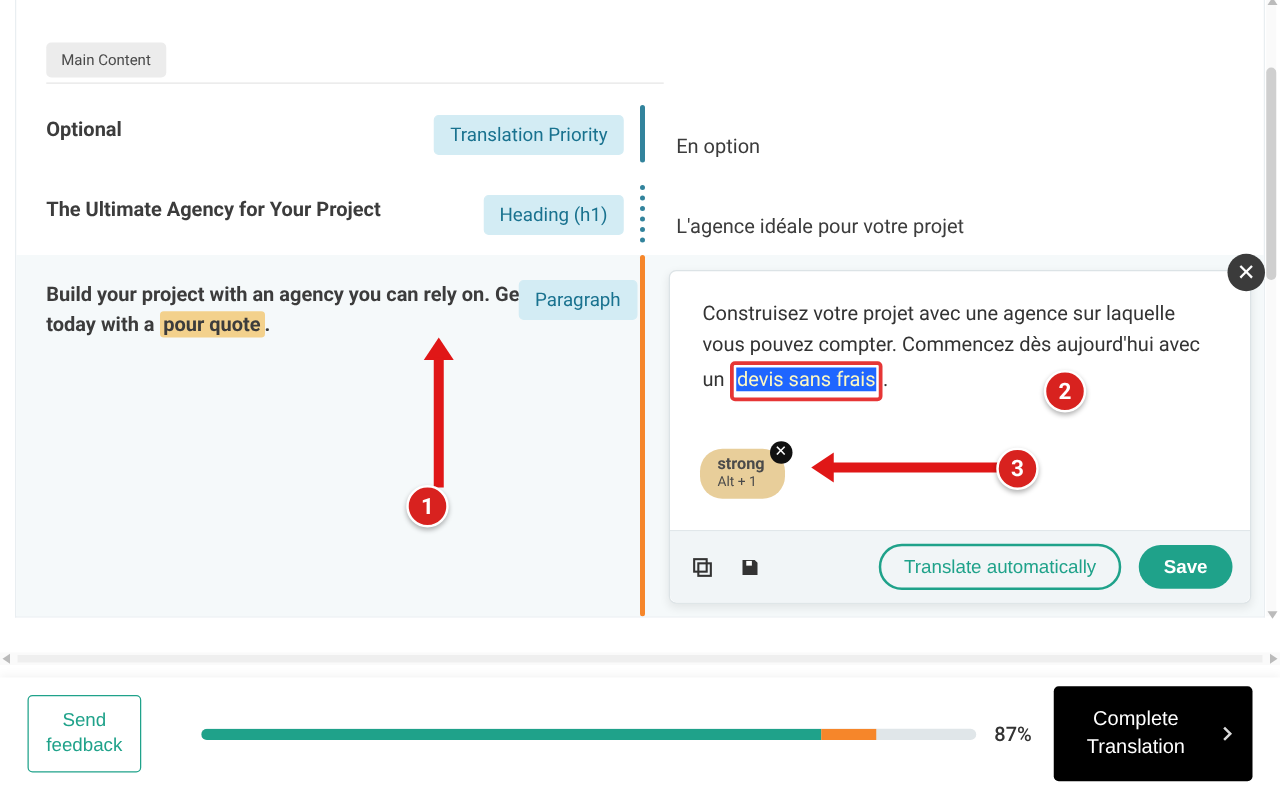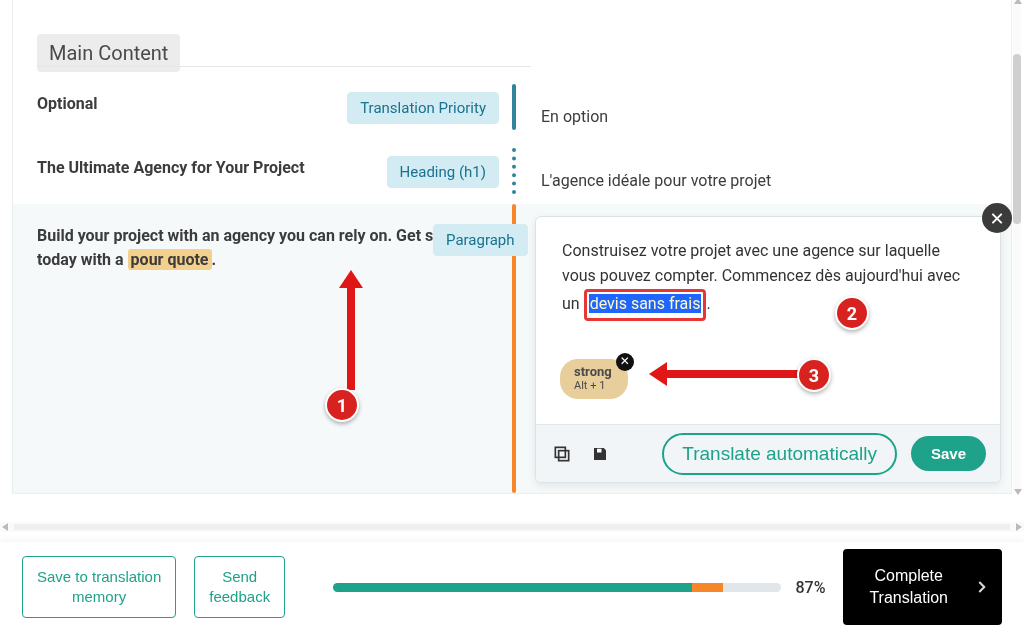--- a/index.html
+++ b/index.html
@@ -55,21 +55,21 @@
     position: absolute;
     left: 24px;
     top: 34px;
   }
   .chip {
     display:inline-block;
     padding: 7px 12px;
     background: #ececec;
     color: #4a4a4a;
     border-radius: 4px;
-    font-size: 20px;
+    font-size: 12px;
   }
   .section-divider {
     position:absolute;
     left: 24px;
     right: 480px;
     top: 66px;
     border-top: 1px solid #e6e6e6;
   }
 
   
@@ -87,21 +87,20 @@
   .type-tag {
     position:absolute;
     right:8px;
     top:0;
     background:#d3ecf4;
     color:#19728f;
     padding:6px 12px;
     border-radius:4px;
     font-size:15px;
     border:1px solid #d3ecf4;
-    margin-left:18px;
   }
   .type-tag.green { top:-2px; }
 
   .sep-solid {
     position:absolute;
     left:50%;
     width:4px;
     background:#32839c;
     border-radius:2px;
   }
@@ -216,21 +215,21 @@
     display:flex;align-items:center;justify-content:center;
     cursor:pointer;
   }
   .editor-toolbar .spacer { flex:1; }
   .btn-outline {
     border:2px solid #1fa28a;
     color:#1fa28a;
     background:transparent;
     padding:8px 18px;
     border-radius:22px;
-    font-size:19px;
+    font-size:15px;
     cursor:pointer;
   }
   .btn-solid {
     background:#1fa28a;
     color:#fff;
     border:none;
     padding:9px 20px;
     border-radius:22px;
     font-size:15px;
     font-weight:600;
@@ -465,24 +464,20 @@
 </div>
 
 <div class="hscroll">
   <div class="arrow-l"></div>
   <div class="track"></div>
   <div class="arrow-r"></div>
 </div>
 
 <div class="footer">
   <button class="btn-ghost">
-    <span>Save to translation</span><br>
-    <span>memory</span>
-  </button>
-  <button class="btn-ghost">
     <span>Send</span><br>
     <span>feedback</span>
   </button>
   <div class="progress-wrap">
     <div class="progress">
       <div class="fill" style="width:80%"></div>
       <div class="fill2" style="left:80%; width:7%"></div>
     </div>
     <div class="pct">87%</div>
   </div>

